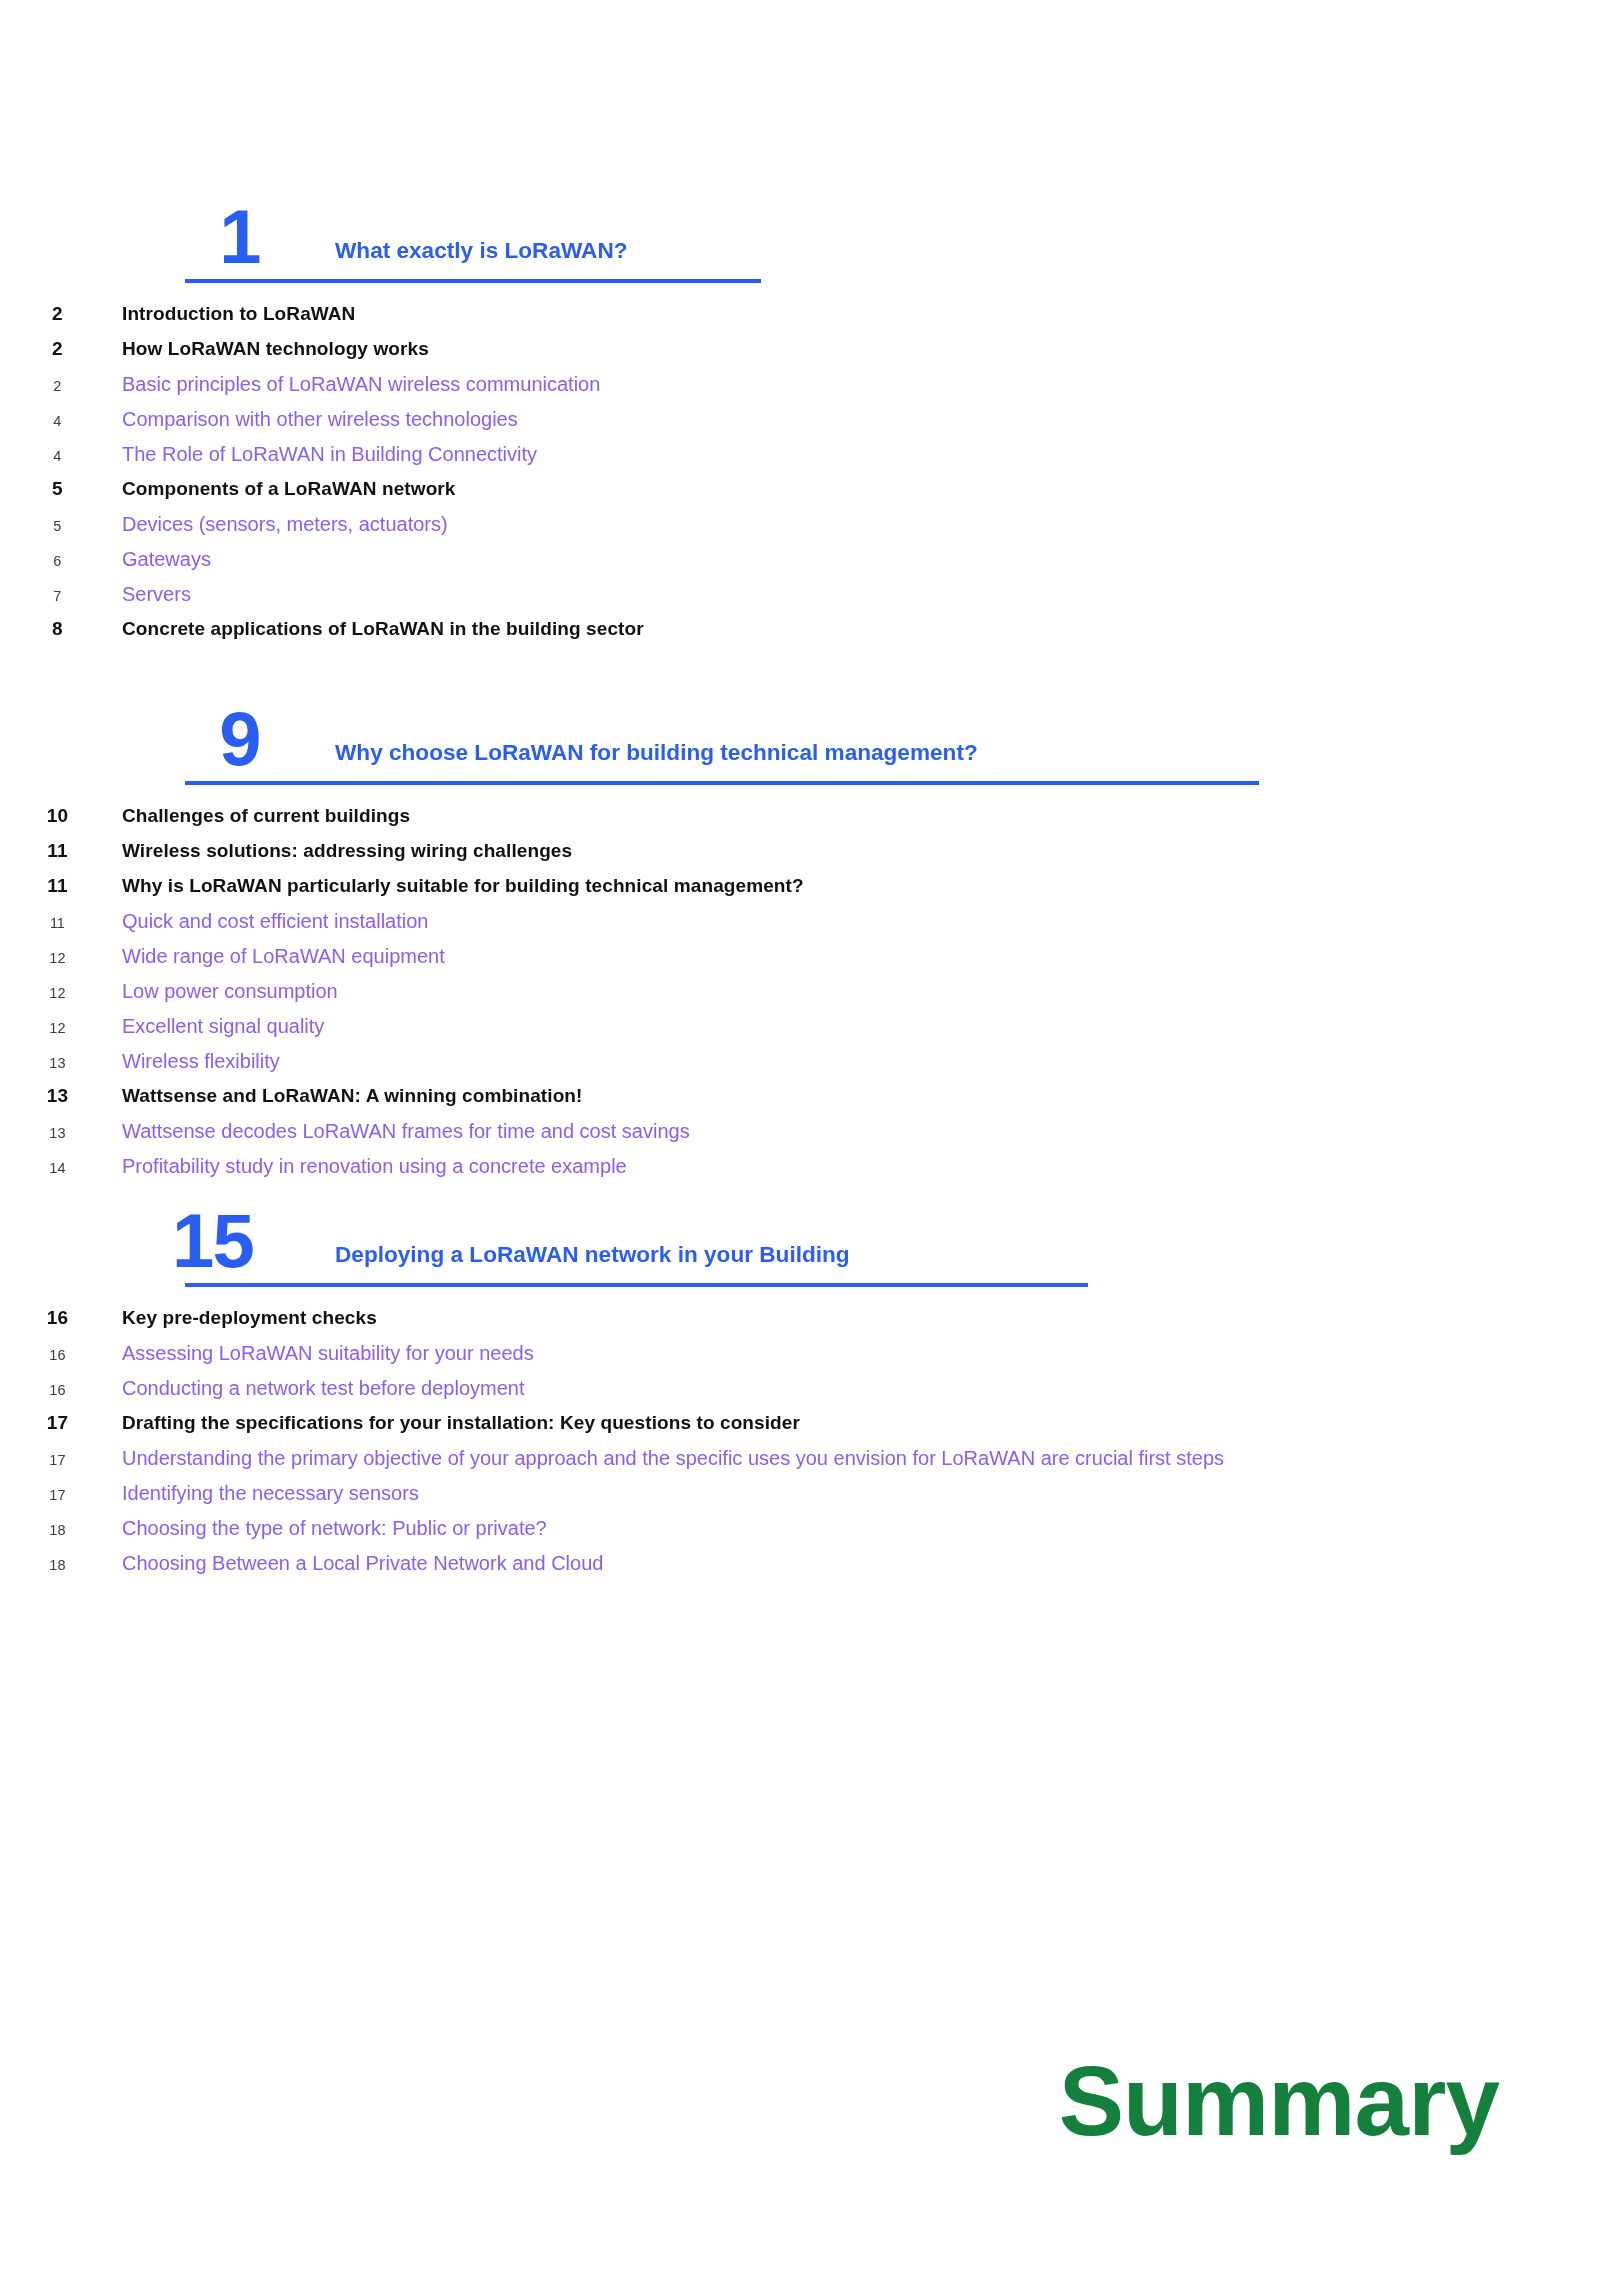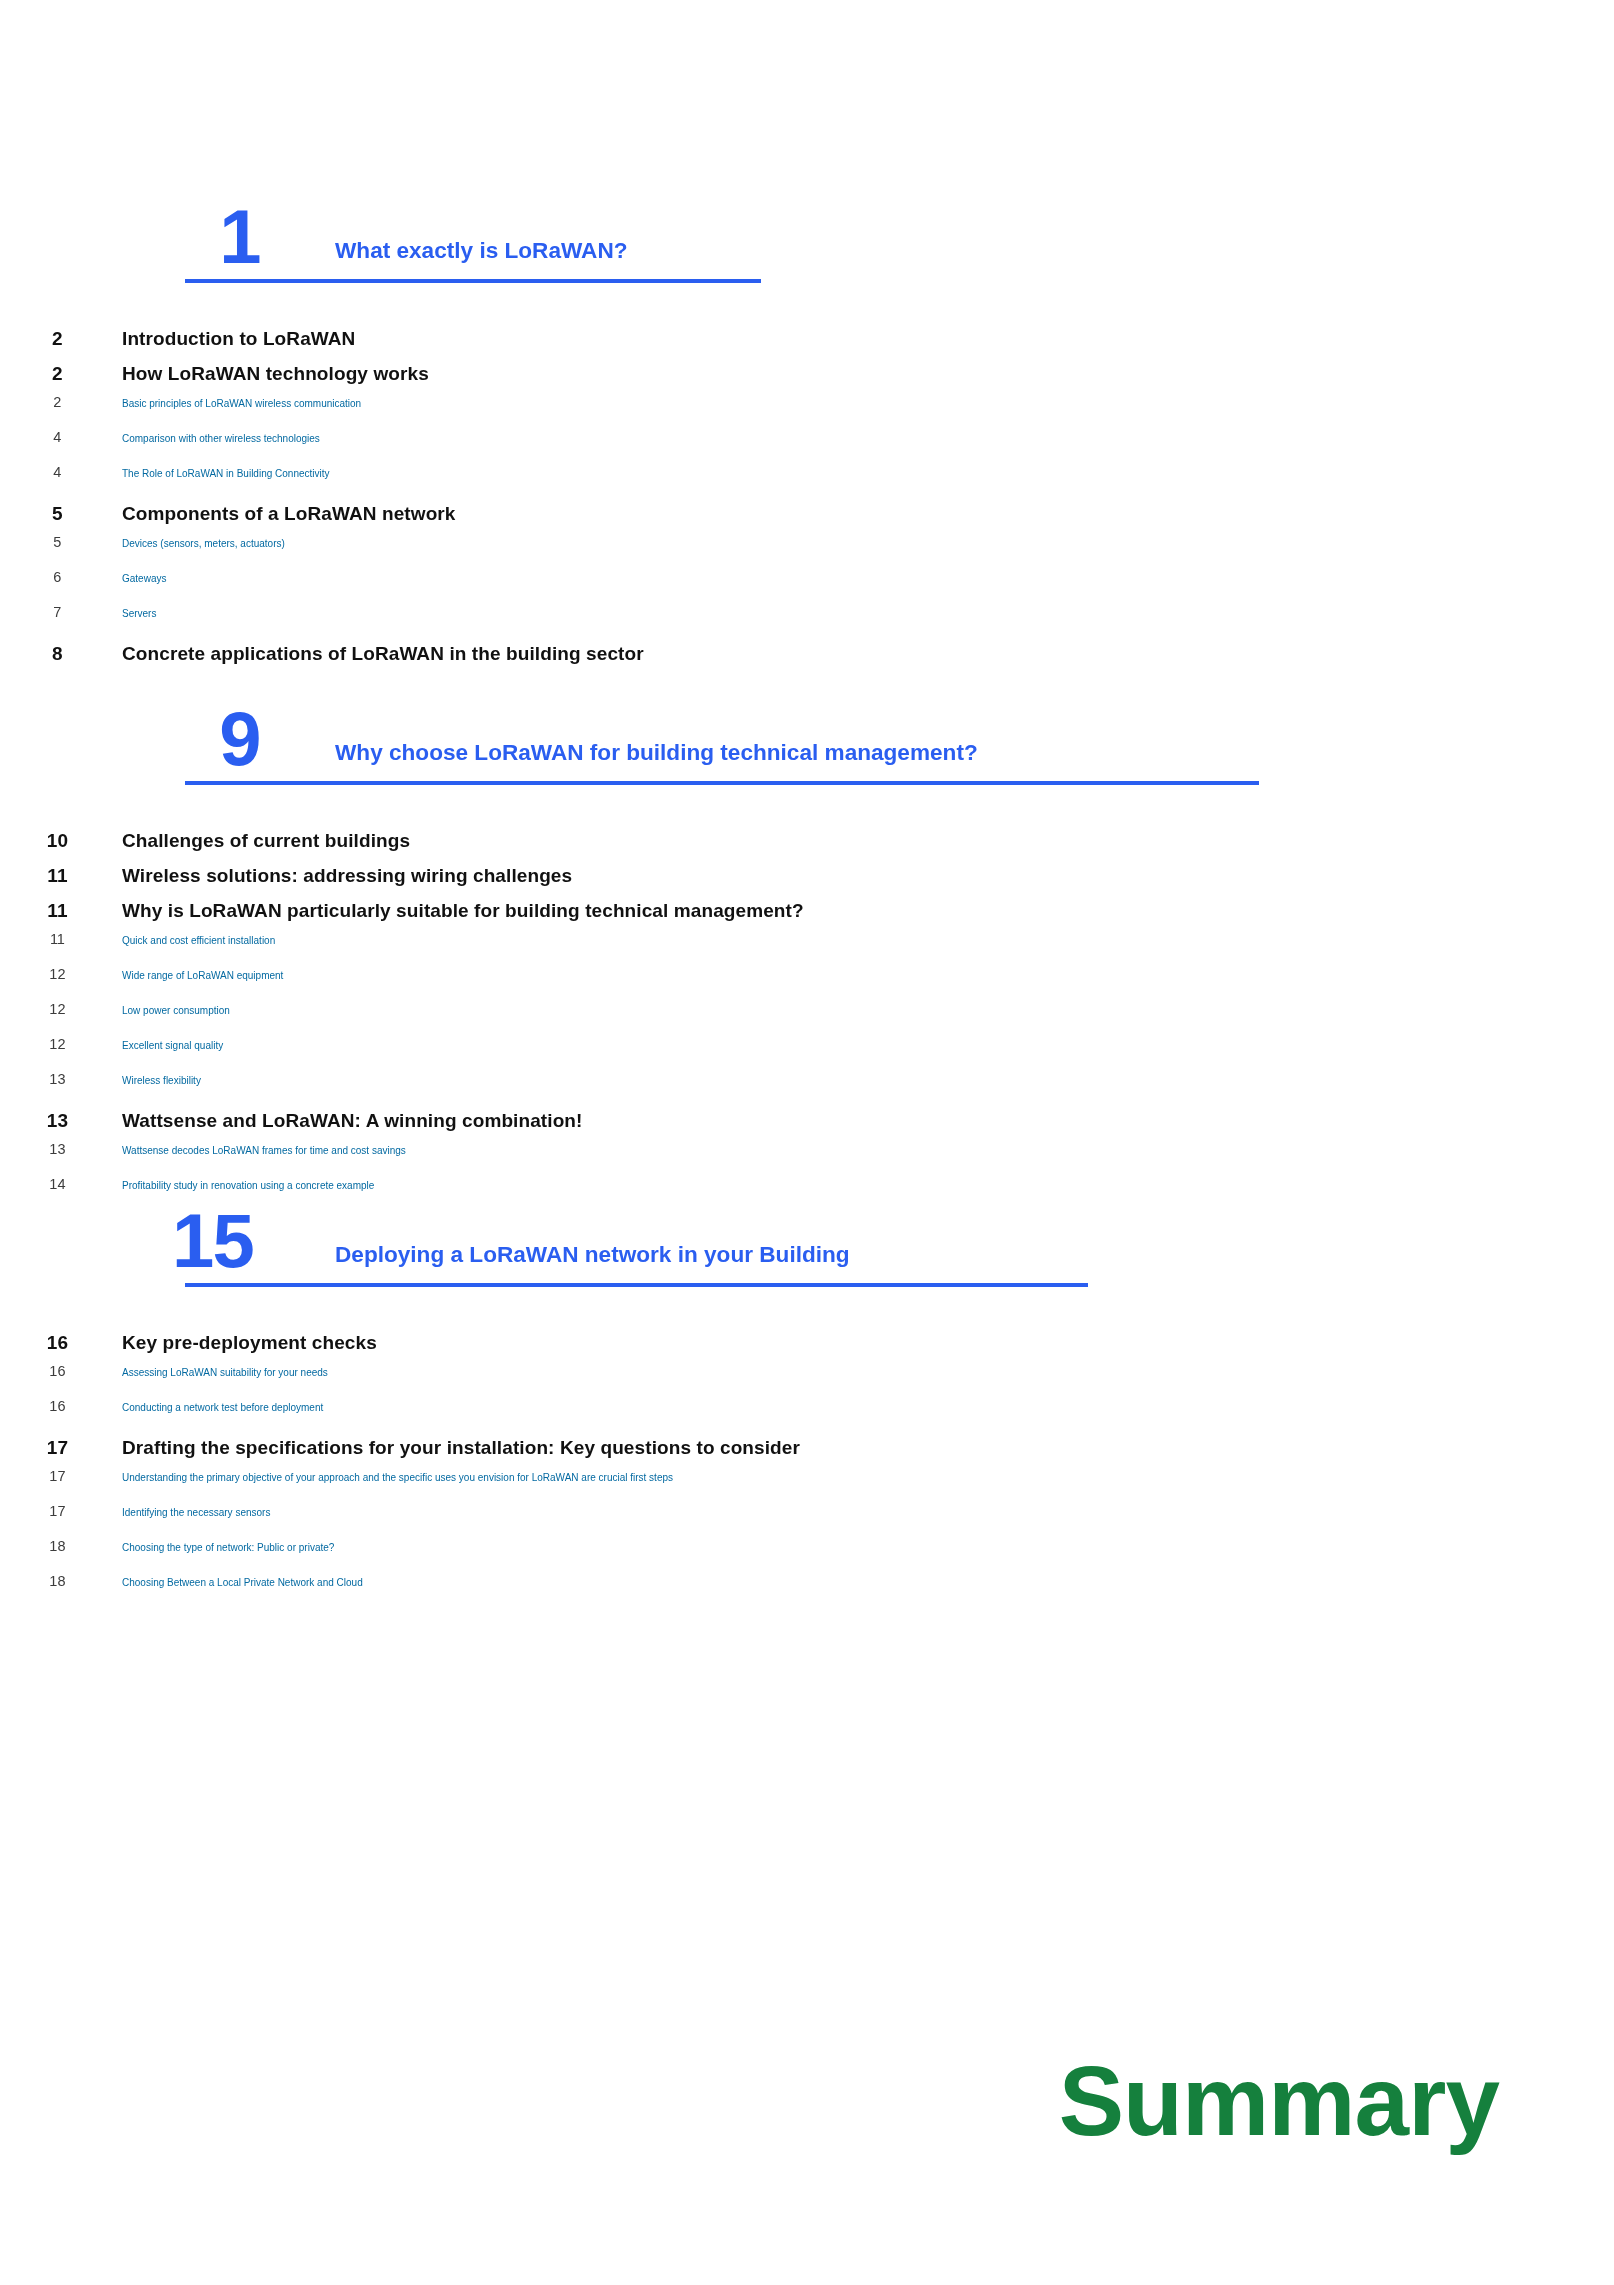--- a/index.html
+++ b/index.html
@@ -83,21 +83,20 @@
   .entry .num {
     width: 122px;
     flex: 0 0 122px;
     text-align: center;
     box-sizing: border-box;
     padding-right: 7.2px;
   }
   .entry .label {
     flex: 1 1 auto;
     white-space: nowrap;
-    margin-top: 25px;
   }
 
   
   .entry.lvl1 {
     height: 35px;
   }
   .entry.lvl1 .num {
     font-size: 19px;
     font-weight: 700;
     color: #111111;
@@ -112,23 +111,23 @@
   
   .entry.lvl2 {
     height: 35px;
   }
   .entry.lvl2 .num {
     font-size: 14.5px;
     font-weight: 400;
     color: #3c3c3c;
   }
   .entry.lvl2 .label {
-    font-size: 10px;
+    font-size: 20px;
     font-weight: 400;
-    color: #0369a1;
+    color: #8b5cf6;
   }
 
   
   .summary-title {
     position: absolute;
     right: 116px;
     top: 2052px;
     font-size: 98px;
     line-height: 98px;
     font-weight: 700;

